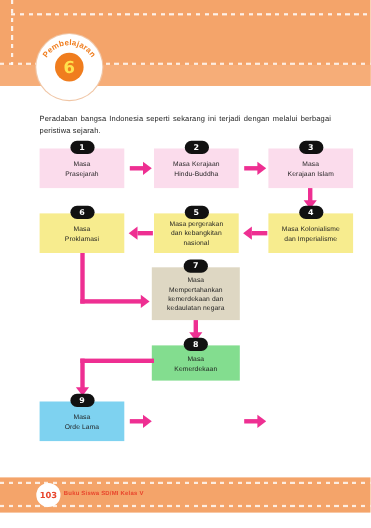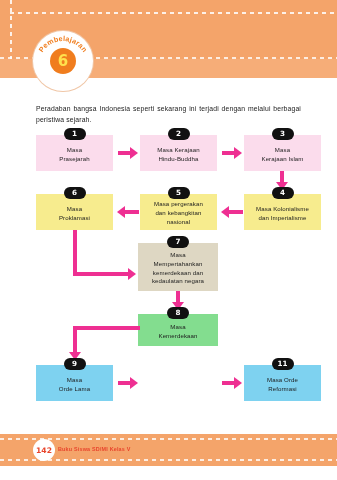--- a/index.html
+++ b/index.html
@@ -212,28 +212,24 @@
     <div class="box c-blue" style="left:36px;top:365px;width:77px;height:36px;">
       <span class="pill">9</span>
       <span class="lbl">Masa<br>Orde Lama</span>
     </div>
     <div class="ln" style="left:118px;top:381px;width:14px;height:4px;"></div>
     <div class="arrow ar-r" style="left:130px;top:377px;"></div>
 
     <div class="ln" style="left:222px;top:381px;width:14px;height:4px;"></div>
     <div class="arrow ar-r" style="left:234px;top:377px;"></div>
 
-    <div class="box c-blue" style="left:244px;top:365px;width:77px;height:36px;">
-      <span class="pill">11</span>
-      <span class="lbl">Masa Orde<br>Reformasi</span>
-    </div>
   </div>
 
   <div class="banner-bot">
     <div class="dots-a"></div>
     <div class="dots-b"></div>
   </div>
   <div class="pagecircle">
-    <span class="pagenum">142</span>
+    <span class="pagenum">103</span>
   </div>
   <div class="footer-text">Buku Siswa SD/MI Kelas V</div>
 
 </div>
 
 </body></html>

